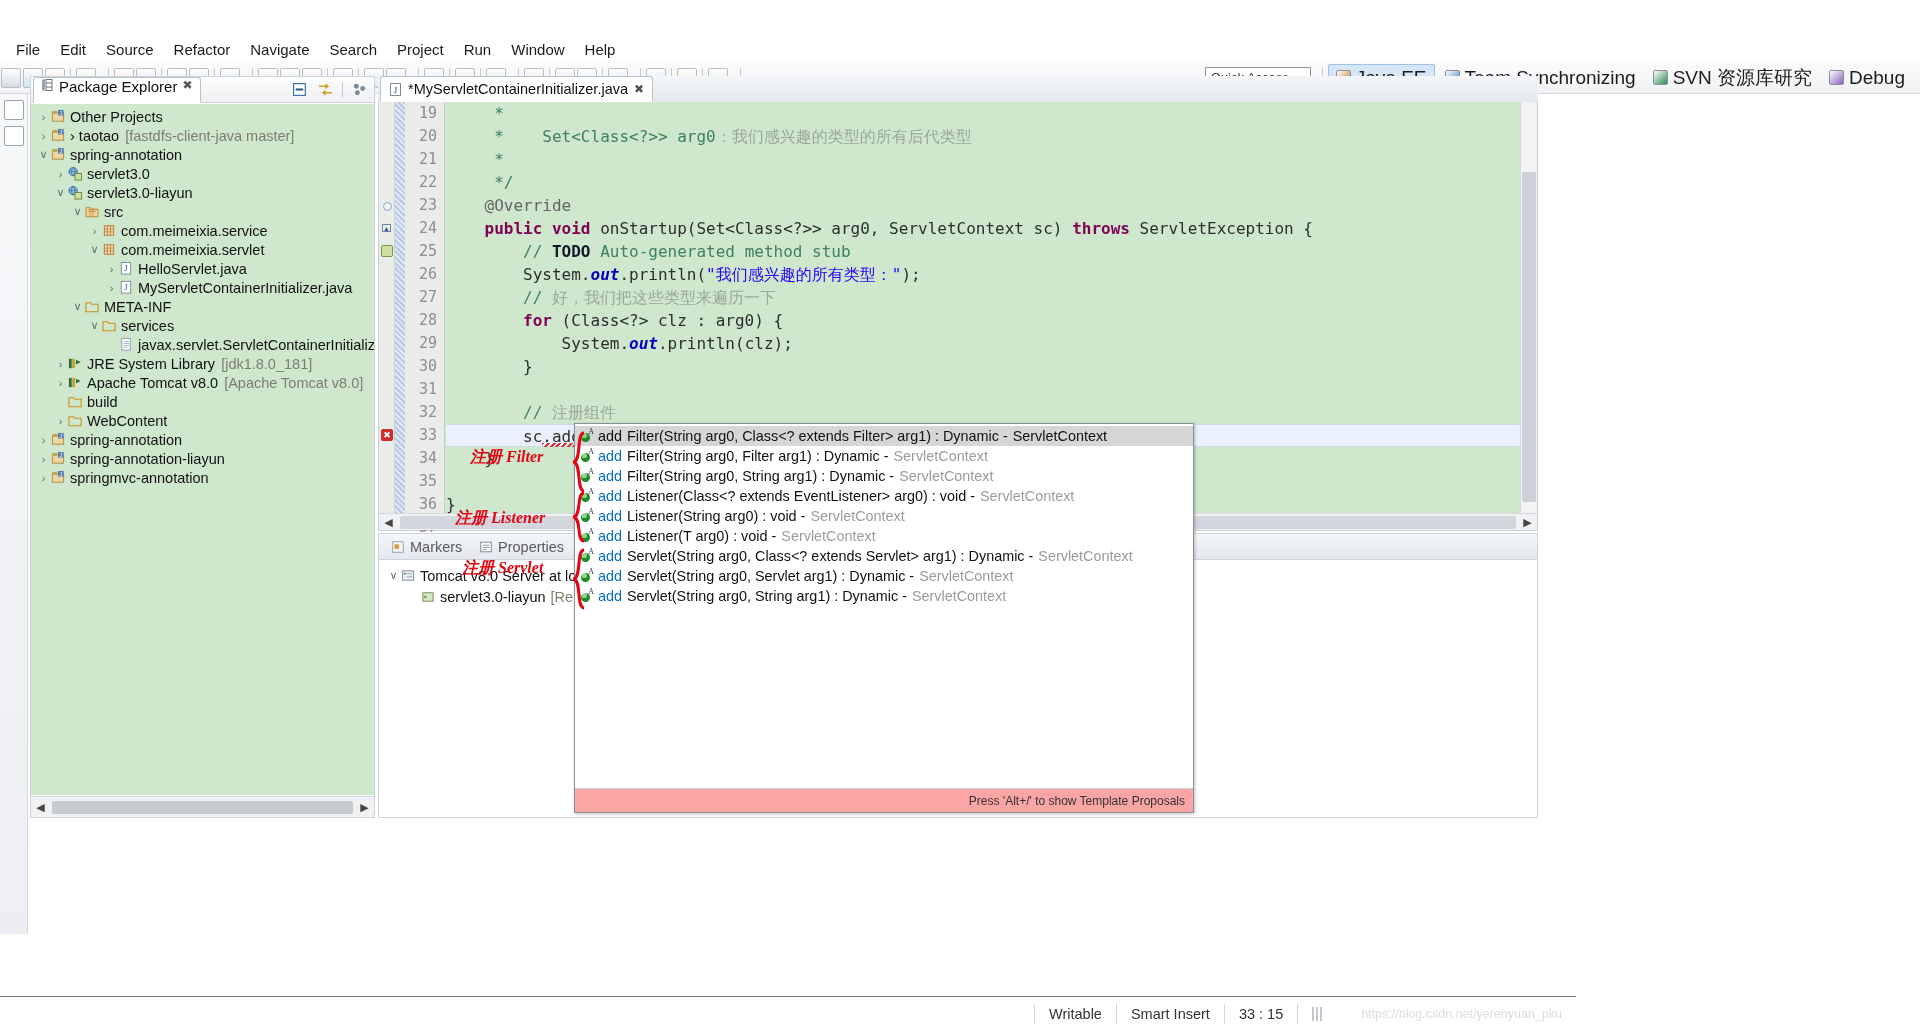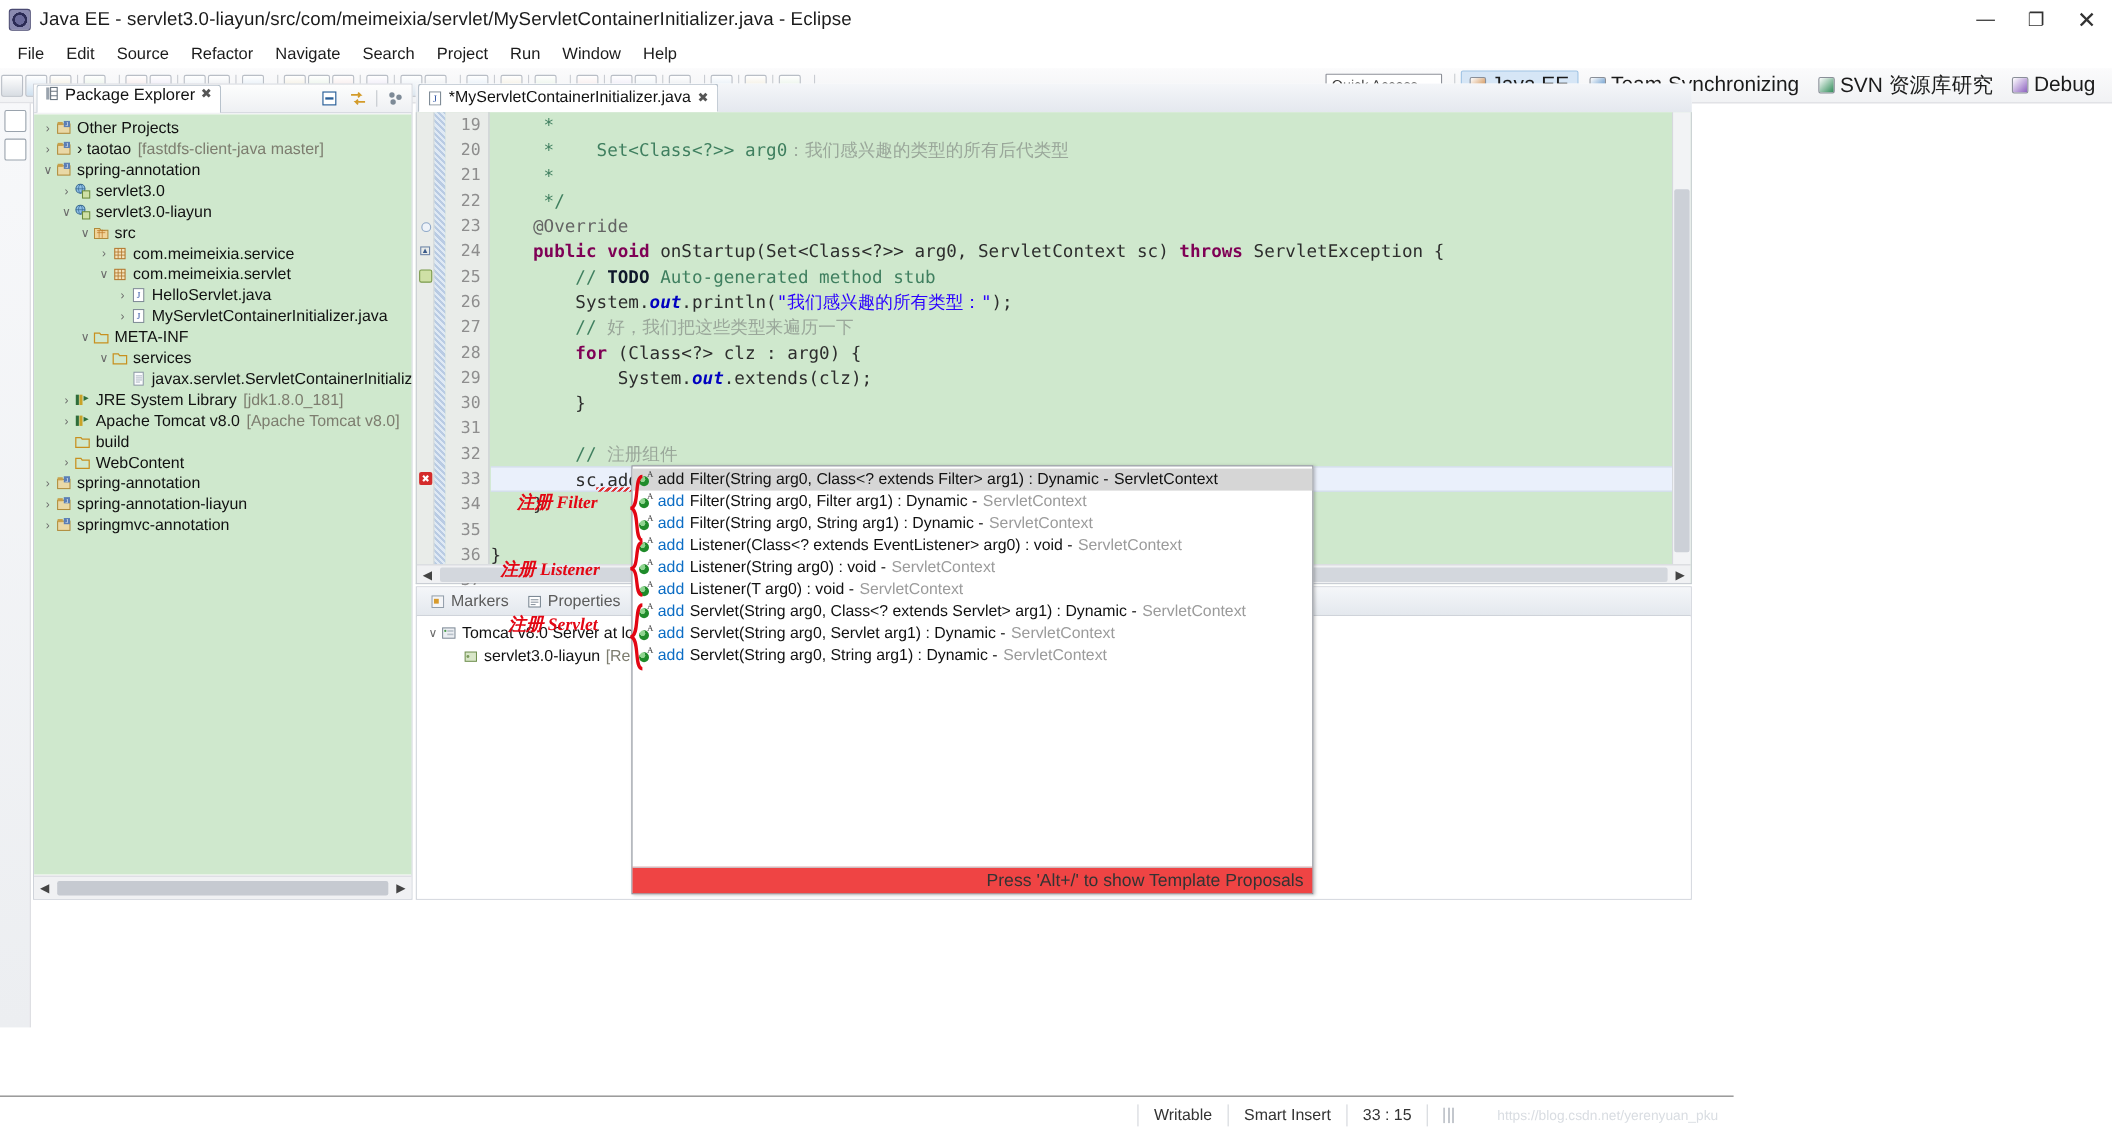--- a/index.html
+++ b/index.html
@@ -167,23 +167,23 @@
     content:"";position:absolute;left:1px;top:3px;width:9px;height:9px;border-radius:50%;
     background:radial-gradient(circle at 35% 30%,#8ed48e 0 30%,#1f8b2a 32% 75%,#14601c 100%);
   }
   .ac-ico::after{
     content:"A";position:absolute;right:-1px;top:-3px;font-size:8px;color:#3a3a3a;
     font-family:"Liberation Serif",serif;
   }
   .ac-pref{ color:#0a6cc4; }
   .ac-own{ color:#9b9b9b; }
   .ac-foot{
-    position:absolute;left:0;right:0;bottom:0;height:24px;background:#ef4444;
+    position:absolute;left:0;right:0;bottom:0;height:24px;background:#fca5a5;
     border-top:1px solid #c8ccd2;display:flex;align-items:center;justify-content:flex-end;
-    padding-right:8px;font-size:16px;color:#333;
+    padding-right:8px;font-size:12px;color:#333;
   }
 
   
   .annot{
     position:absolute;z-index:60;color:#e30613;font-weight:bold;font-style:italic;
     font-size:16px;font-family:"Liberation Serif",serif;white-space:nowrap;
   }
 
   
   .statusbar{
@@ -193,29 +193,20 @@
   .sb-sep{ width:1px;height:20px;background:#d3d6db;margin:0 14px;}
   .sb-wm{ position:absolute;right:14px;font-size:12.5px;color:#d9dde2;}
   .sb-grip{ width:10px;height:14px;
     background:repeating-linear-gradient(90deg,#c3c7cd 0 2px,transparent 2px 4px);}
 </style>
 </head>
 <body>
 
 <div id="app">
 
-  <div class="titlebar">
-    <div class="title-icon"></div>
-    <div class="title-text">Java EE - servlet3.0-liayun/src/com/meimeixia/servlet/MyServletContainerInitializer.java - Eclipse</div>
-    <div class="win-btns">
-      <div class="win-btn">—</div>
-      <div class="win-btn">❐</div>
-      <div class="win-btn close">✕</div>
-    </div>
-  </div>
 
   <div class="menubar" id="menubar">
       <div class="menu-item">File</div>
       <div class="menu-item">Edit</div>
       <div class="menu-item">Source</div>
       <div class="menu-item">Refactor</div>
       <div class="menu-item">Navigate</div>
       <div class="menu-item">Search</div>
       <div class="menu-item">Project</div>
       <div class="menu-item">Run</div>
@@ -579,21 +570,21 @@
           <div class="cl"><span class="cm">     * </span></div>
           <div class="cl"><span class="cm">     *    Set&lt;Class&lt;?&gt;&gt; arg0</span><span class="cmc">：我们感兴趣的类型的所有后代类型</span></div>
           <div class="cl"><span class="cm">     *</span></div>
           <div class="cl"><span class="cm">     */</span></div>
           <div class="cl"><span class="ann">    @Override</span></div>
           <div class="cl"><span>    </span><span class="k">public void </span><span class="typ">onStartup(Set&lt;Class&lt;?&gt;&gt; arg0, ServletContext sc) </span><span class="k">throws </span><span class="typ">ServletException {</span></div>
           <div class="cl"><span class="cm">        // </span><span class="todo">TODO</span><span class="cm"> Auto-generated method stub</span></div>
           <div class="cl"><span class="typ">        System.</span><span class="fld">out</span><span class="typ">.println(</span><span class="str">"我们感兴趣的所有类型："</span><span class="typ">);</span></div>
           <div class="cl"><span class="cm">        // </span><span class="cmc">好，我们把这些类型来遍历一下</span></div>
           <div class="cl"><span>        </span><span class="k">for </span><span class="typ">(Class&lt;?&gt; clz : arg0) {</span></div>
-          <div class="cl"><span class="typ">            System.</span><span class="fld">out</span><span class="typ">.extends(clz);</span></div>
+          <div class="cl"><span class="typ">            System.</span><span class="fld">out</span><span class="typ">.println(clz);</span></div>
           <div class="cl"><span class="typ">        }</span></div>
           <div class="cl"><span></span></div>
           <div class="cl"><span class="cm">        // </span><span class="cmc">注册组件</span></div>
           <div class="cl curr" style="position: relative;"><span class="typ">        sc.add</span><span style="display: inline-block; width: 1.5px; height: 17px; background: rgb(0, 0, 0); vertical-align: -3px;"></span><span style="position: absolute; left: 96px; top: 18px; width: 62px; height: 4px; background: repeating-linear-gradient(135deg, rgb(224, 49, 49) 0px, rgb(224, 49, 49) 2px, transparent 2px, transparent 4px);"></span></div>
           <div class="cl"><span class="typ">    }</span></div>
           <div class="cl"><span></span></div>
           <div class="cl"><span class="typ">}</span></div>
         </div>
       <div class="ed-vscroll">
         <div class="ed-vthumb"></div>

